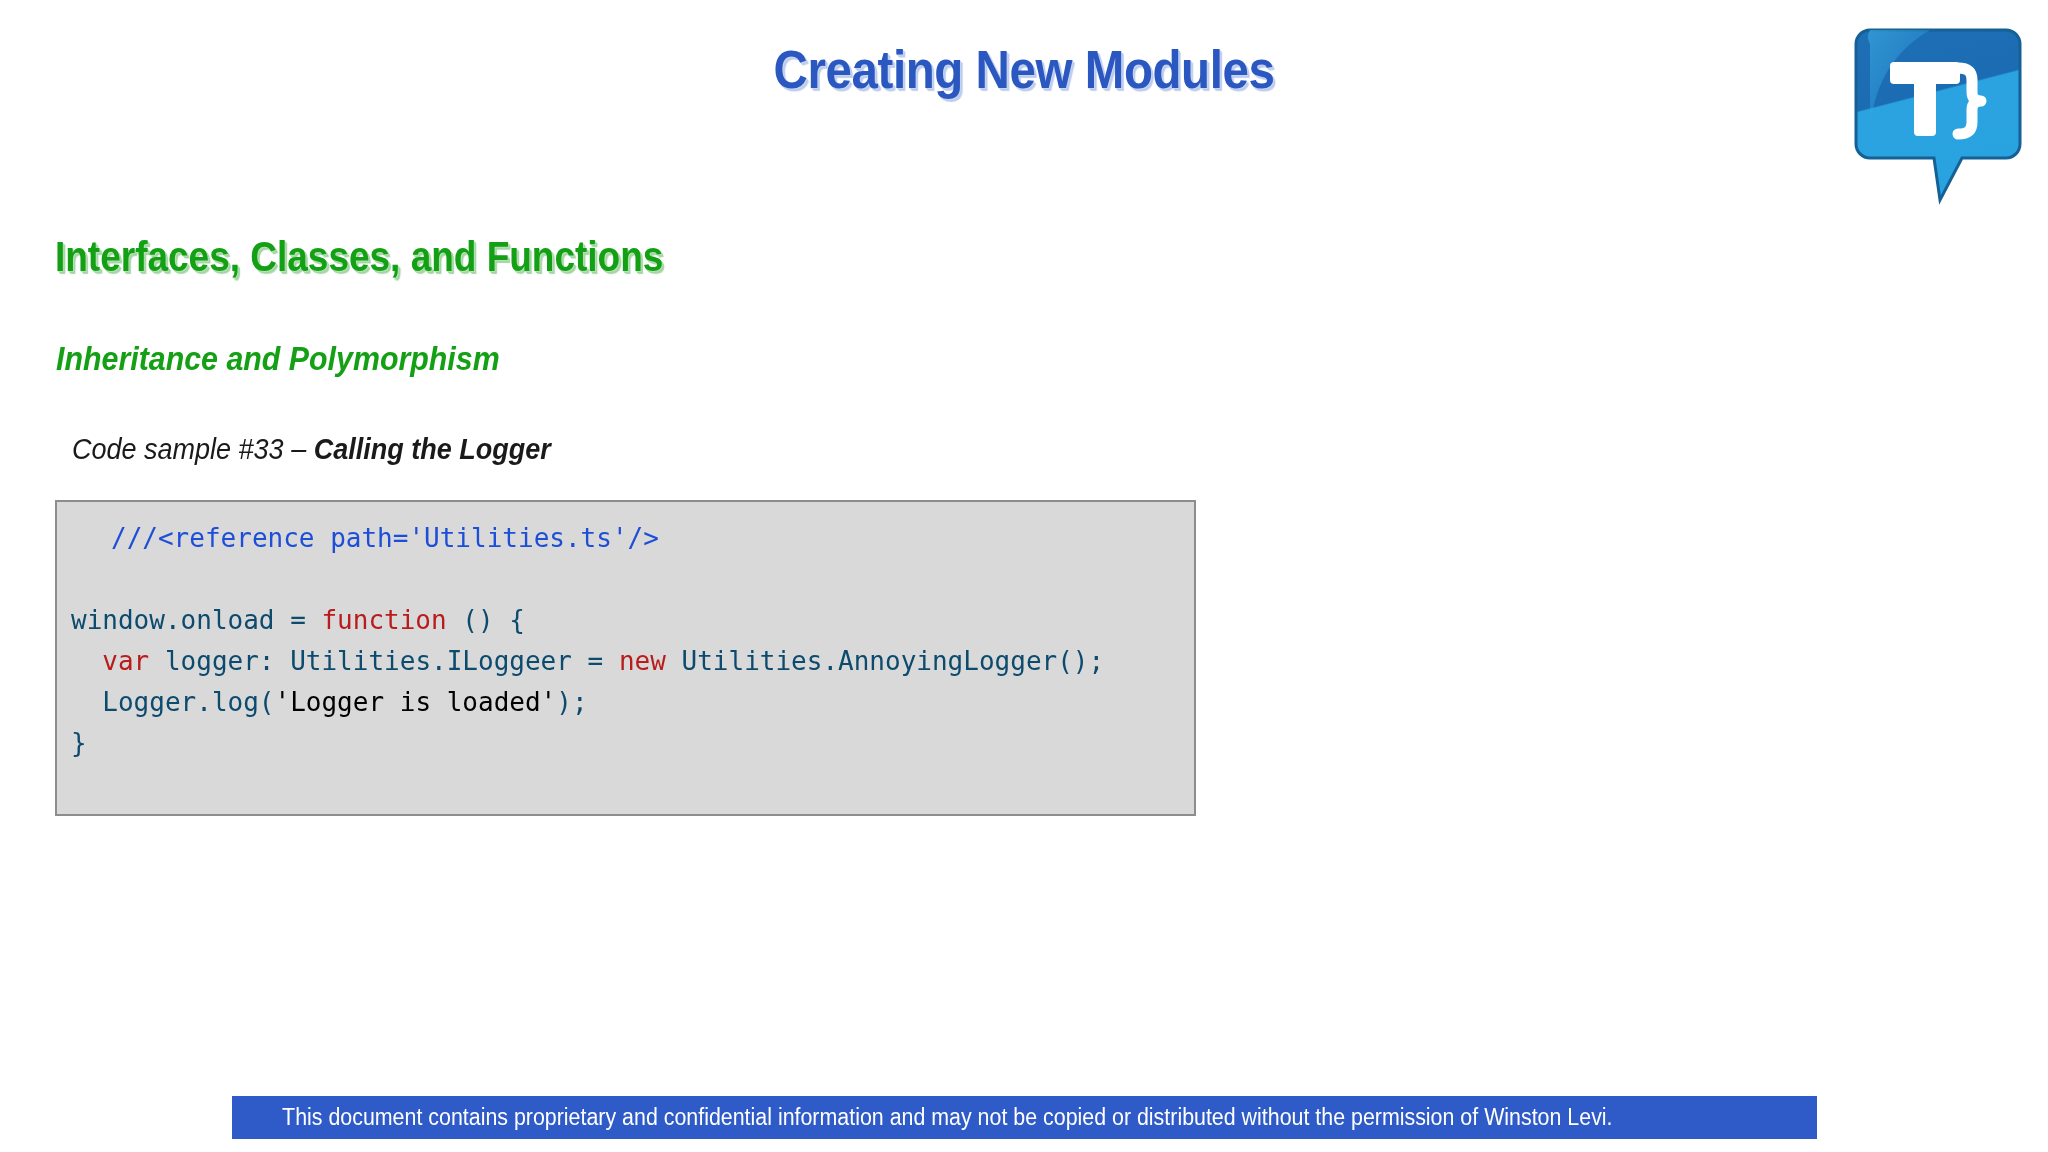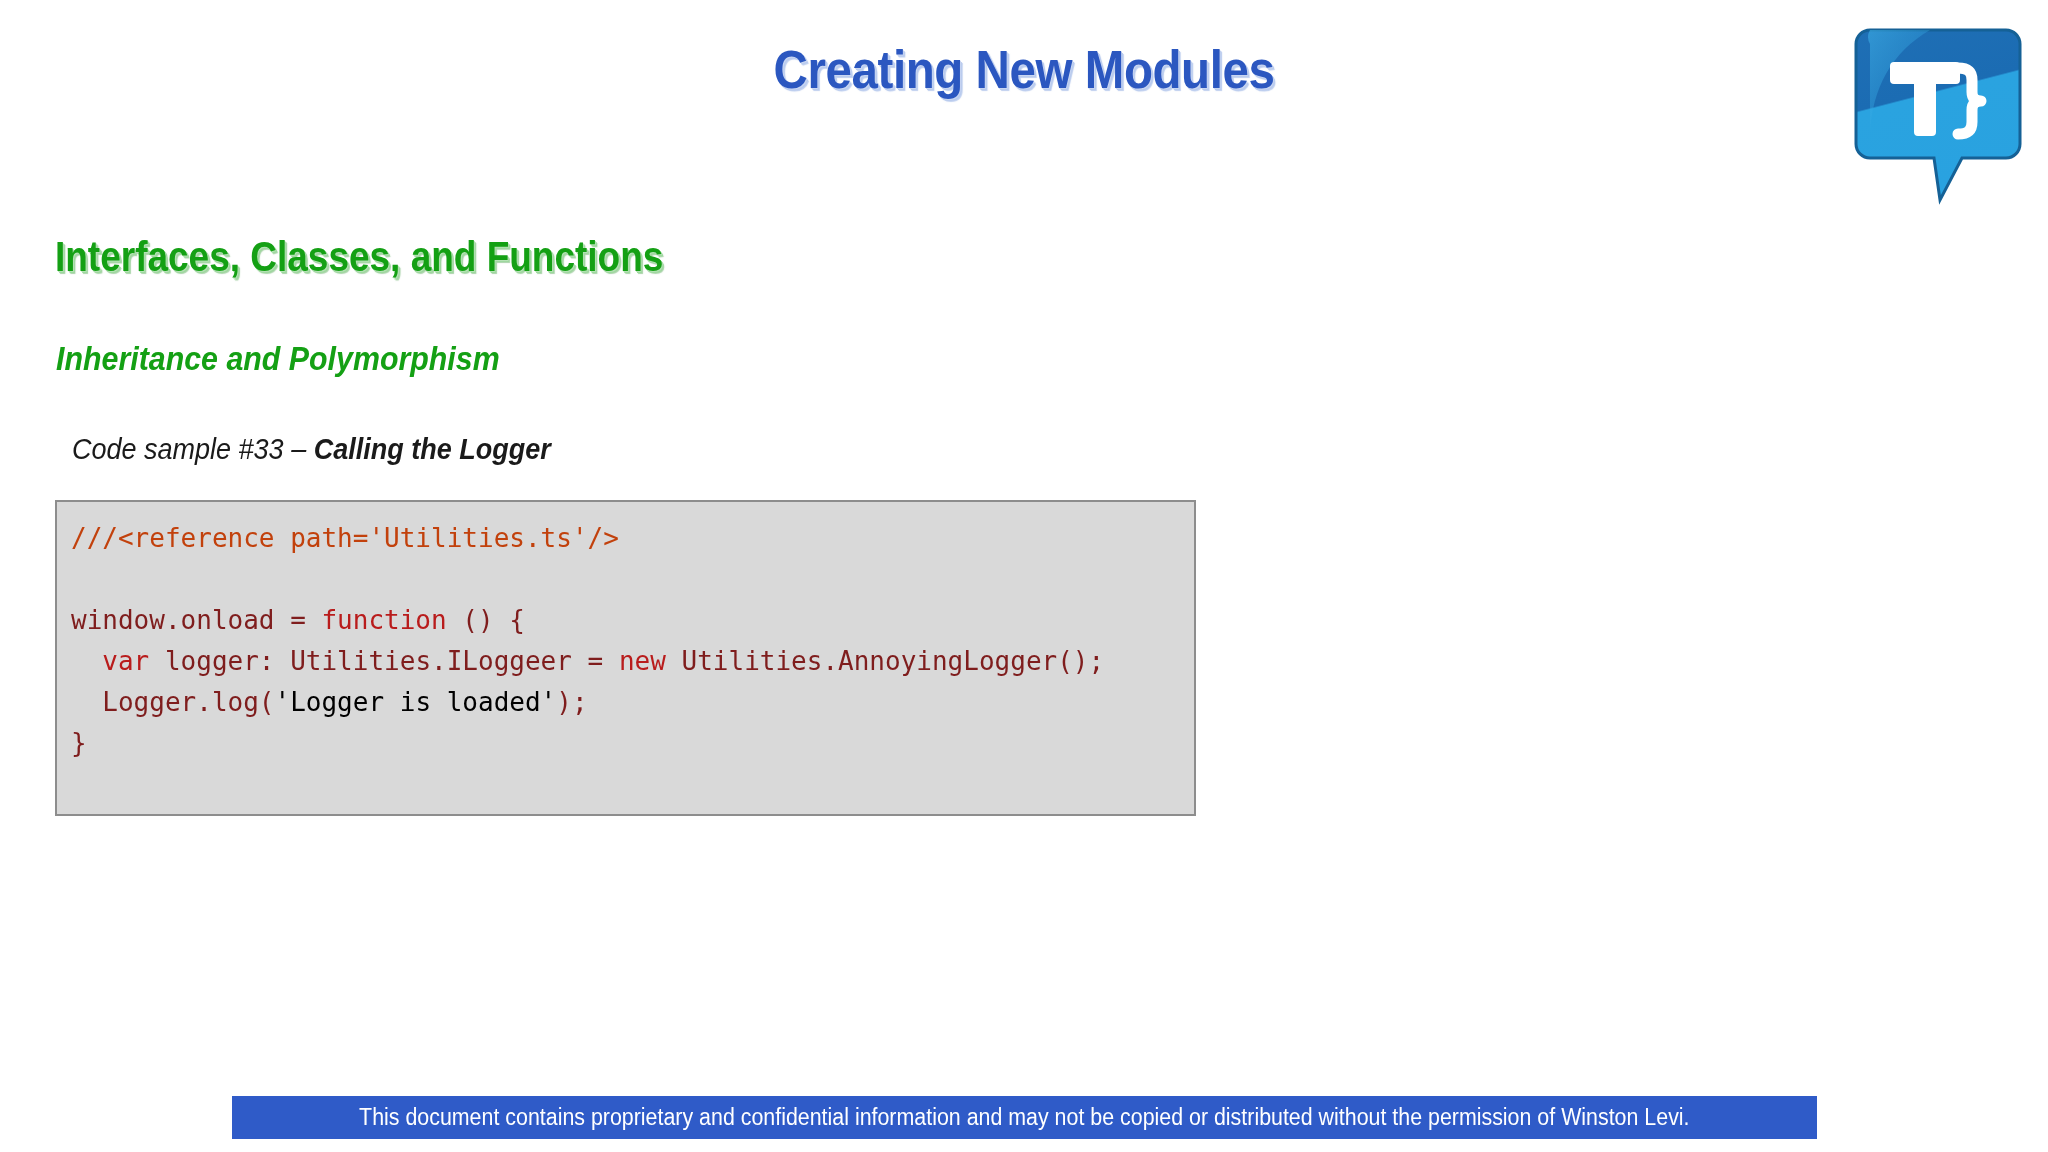--- a/index.html
+++ b/index.html
@@ -116,38 +116,37 @@
     border: 2px solid #8d8d8d;
     box-sizing: border-box;
     padding: 16px 18px 0 14px;
     font-family: "DejaVu Sans Mono", "Liberation Mono", monospace;
     font-size: 26px;
     line-height: 41px;
     color: #141414;
     white-space: pre;
     overflow: hidden;
   }
-  .tok-comment { color: #c2410c; }
+  .tok-comment { color: #1d4ed8; margin-left: 40px; }
   .tok-keyword { color: #b91c1c; }
   .tok-string  { color: #000000; }
-  .tok-plain   { color: #7f1d1d; }
+  .tok-plain   { color: #0c4a6e; }
   .code-line   { min-height: 41px; }
   .code-line.blank { height: 41px; }
 
   
   .footer-banner {
     position: absolute;
     left: 232px;
     top: 1096px;
     width: 1585px;
     height: 43px;
     background: #2f5bc8;
     display: flex;
     align-items: center;
-    justify-content: center;
   }
   .footer-text {
     font-family: "Liberation Sans", sans-serif;
     font-size: 23px;
     color: #ffffff;
     transform: scaleX(0.93);
     white-space: nowrap;
   }
 </style>
 </head>

